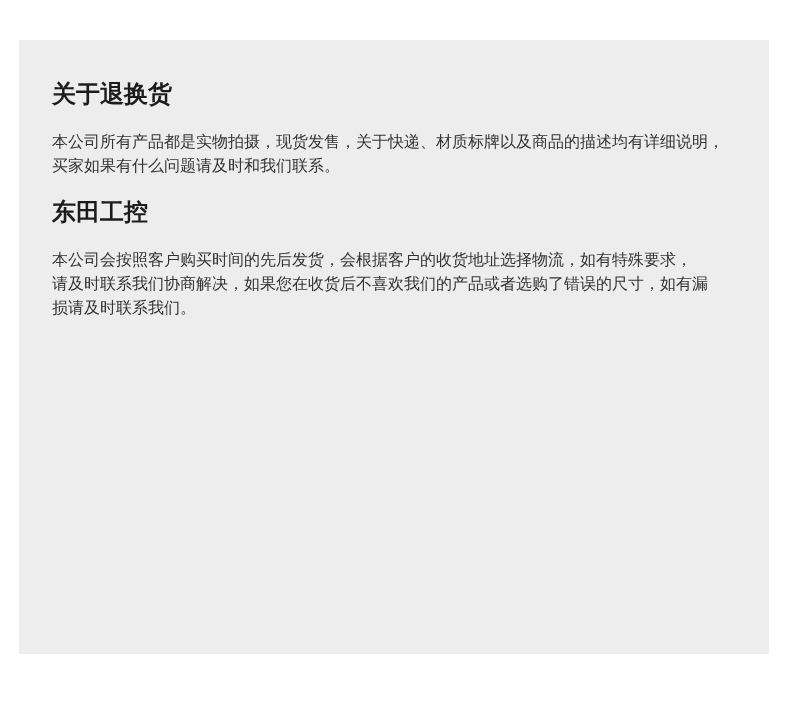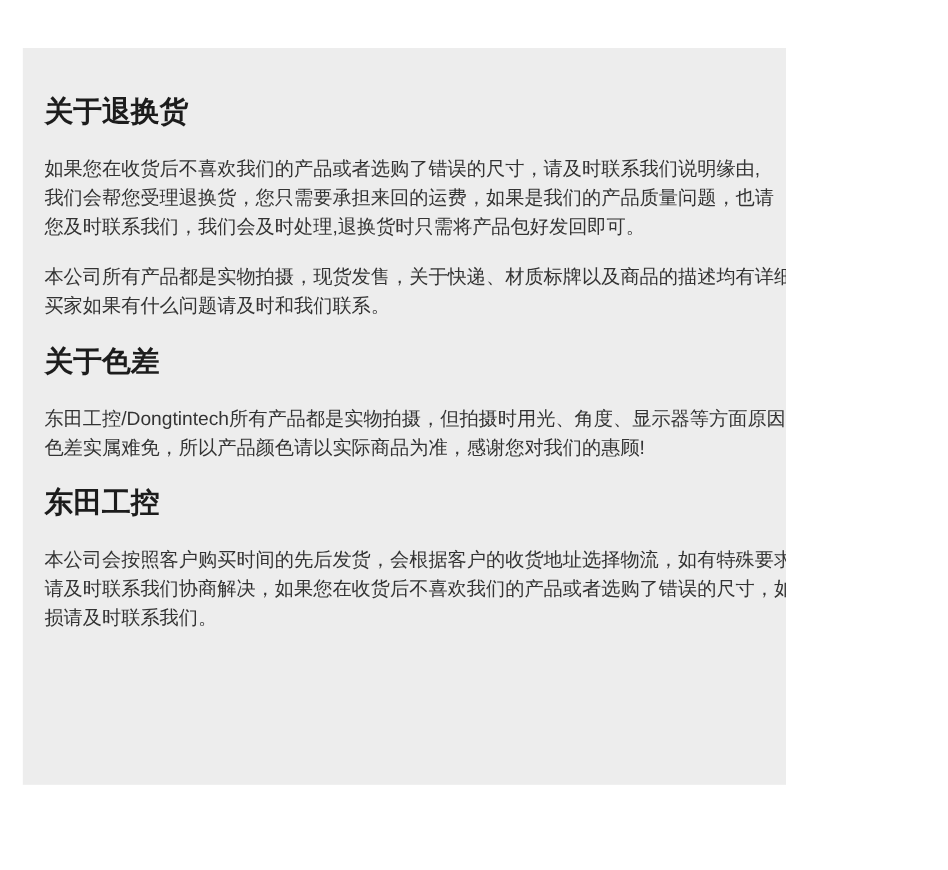--- a/index.html
+++ b/index.html
@@ -11,25 +11,25 @@
   body {
     width: 790px;
     height: 725px;
     position: relative;
     overflow: hidden;
   }
   .card {
     position: absolute;
     left: 19px;
     top: 40px;
-    width: 636px;
+    width: 750px;
     height: 614px;
     box-sizing: border-box;
     background: var(--card-bg, #ededed);
-    padding: 38px 23px 0 18px;
+    padding: 38px 23px 0 33px;
     overflow: hidden;
   }
   .section-heading {
     font-size: 24px;
     line-height: 31px;
     font-weight: bold;
     color: var(--heading-color, #1c1c1c);
     margin: 0 0 21px 0;
   }
   .section-body {
@@ -40,35 +40,27 @@
     white-space: pre;
   }
 </style>
 </head>
 <body style="background: rgb(255, 255, 255);">
 
 <div class="card">
 
   <section>
     <h2 class="section-heading">关于退换货</h2>
-    <p class="section-body">如果您在收货后不喜欢我们的产品或者选购了错误的尺寸，请及时联系我们说明缘由,
-我们会帮您受理退换货，您只需要承担来回的运费，如果是我们的产品质量问题，也请
-您及时联系我们，我们会及时处理,退换货时只需将产品包好发回即可。</p>
   </section>
 
   <section>
     <p class="section-body">本公司所有产品都是实物拍摄，现货发售，关于快递、材质标牌以及商品的描述均有详细说明，
 买家如果有什么问题请及时和我们联系。</p>
   </section>
 
-  <section>
-    <h2 class="section-heading">关于色差</h2>
-    <p class="section-body">东田工控/Dongtintech所有产品都是实物拍摄，但拍摄时用光、角度、显示器等方面原因与实物有
-色差实属难免，所以产品颜色请以实际商品为准，感谢您对我们的惠顾!</p>
-  </section>
 
   <section>
     <h2 class="section-heading">东田工控</h2>
     <p class="section-body">本公司会按照客户购买时间的先后发货，会根据客户的收货地址选择物流，如有特殊要求，
 请及时联系我们协商解决，如果您在收货后不喜欢我们的产品或者选购了错误的尺寸，如有漏
 损请及时联系我们。</p>
   </section>
 
 </div>
 

